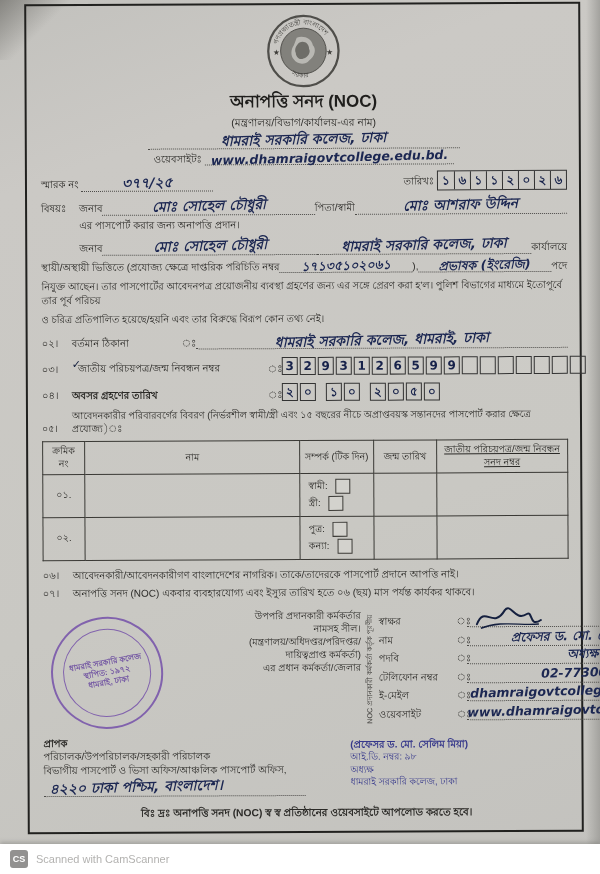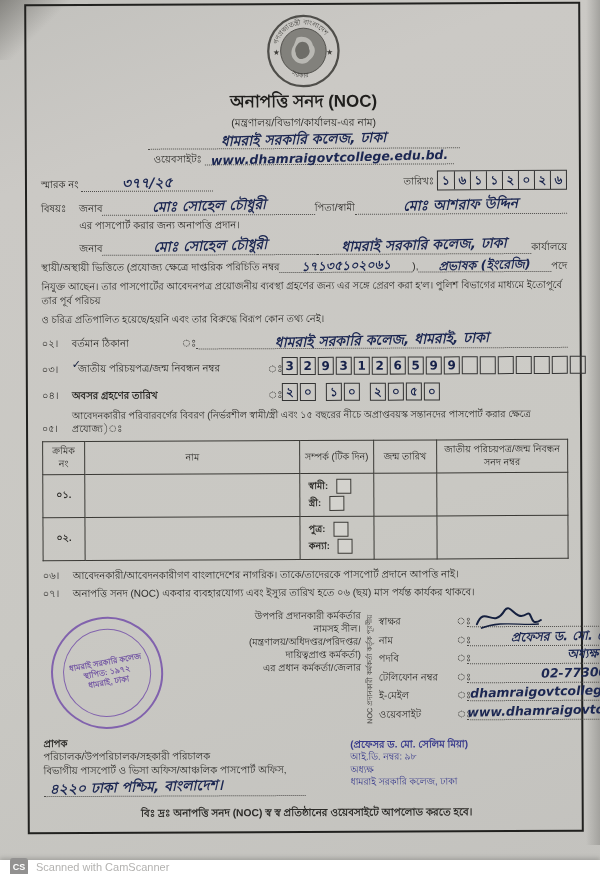--- a/index.html
+++ b/index.html
@@ -30,21 +30,21 @@
   .grp .dbox{margin-right:2px;}
   
   .ln{margin-top:7px;display:flex;align-items:flex-end;flex-wrap:nowrap;white-space:nowrap;}
   .ln .lbl{white-space:nowrap;}
   .fill{flex:1;}
   .para{margin-top:6px;font-size:9.8px;}
   .item{display:flex;margin-top:8px;align-items:flex-end;}
   .item .no{width:30px;flex:none;}
   
   table.fam{width:100%;border-collapse:collapse;margin-top:5px;font-size:9.5px;}
-  table.fam th,table.fam td{border:1.2px solid #3a3935;padding:3px 4px;text-align:center;vertical-align:middle;font-weight:bold;}
+  table.fam th,table.fam td{border:1.2px solid #3a3935;padding:3px 4px;text-align:center;vertical-align:middle;}
   table.fam th{font-weight:normal;}
   .cbox{width:13px;height:13px;border:1.1px solid #3a3935;display:inline-block;vertical-align:middle;margin-left:8px;background:#d3d2cd;}
   .relrow{display:flex;align-items:center;justify-content:flex-start;margin:2px 0;padding-left:4px;}
   
   .officer{position:relative;display:flex;margin-top:10px;min-height:118px;}
   .stamp{position:absolute;left:8px;top:6px;width:108px;height:108px;border:2px solid #7a58ab;border-radius:50%;transform:rotate(-10deg);display:flex;align-items:center;justify-content:center;color:#6c4da0;opacity:.9;}
   .stamp-inner{width:86px;height:86px;border:1.6px solid #7a58ab;border-radius:50%;display:flex;flex-direction:column;align-items:center;justify-content:center;text-align:center;font-size:8px;font-weight:bold;line-height:1.25;}
   .officer-labels{margin-left:150px;width:168px;text-align:right;font-size:9.6px;flex:none;}
   .vnote{writing-mode:vertical-rl;transform:rotate(180deg);font-size:7.2px;margin:0 4px;color:#3b3a37;white-space:nowrap;text-align:center;flex:none;}
   .ofields{flex:1;font-size:9.8px;}
@@ -55,21 +55,21 @@
   .sig-scribble{position:absolute;left:4px;top:-26px;}
   
   .bottom-cols{display:flex;margin-top:8px;}
   .recipient{flex:1.4;}
   .recipient .t{font-weight:bold;}
   .signer{flex:1;text-align:left;color:#37398b;font-size:9.3px;padding-top:2px;}
   .signer .nm{font-weight:bold;font-size:10px;}
   .note{margin-top:10px;text-align:center;font-weight:bold;font-size:10.3px;}
   .tick{color:#15203f;font-weight:bold;position:relative;top:-4px;margin-right:-3px;font-size:11px;}
   
-  .scanbar{position:absolute;left:0;bottom:0;width:600px;height:14px;background:#ffffff;display:flex;align-items:center;padding-left:10px;box-sizing:border-box;box-shadow:0 -2px 4px rgba(120,119,115,.45);}
+  .scanbar{position:absolute;left:0;bottom:0;width:600px;height:30px;background:#ffffff;display:flex;align-items:center;padding-left:10px;box-sizing:border-box;box-shadow:0 -2px 4px rgba(120,119,115,.45);}
   .cs-logo{width:18px;height:18px;background:#929190;border-radius:3px;color:#fff;font-size:9px;font-weight:bold;display:flex;align-items:center;justify-content:center;margin-right:8px;}
   .cs-text{color:#b3b2b0;font-size:11px;}
 </style>
 </head>
 <body>
 
 <div class="page">
   <div class="corner-shadow"></div>
   <div class="edge-shadow"></div>
 
@@ -205,21 +205,21 @@
       <span class="no">০৫।</span>
       <span>আবেদনকারীর পরিবারবর্গের বিবরণ (নির্ভরশীল স্বামী/স্ত্রী এবং ১৫ বছরের নীচে অপ্রাপ্তবয়স্ক সন্তানদের পাসপোর্ট করার ক্ষেত্রে প্রযোজ্য)ঃ</span>
     </div>
     <table class="fam">
       <tbody>
           <tr>
         <th style="width:8%;">ক্রমিক নং</th>
         <th style="width:41%;">নাম</th>
         <th style="width:14%;">সম্পর্ক (টিক দিন)</th>
         <th style="width:12%;">জন্ম তারিখ</th>
-        <th style="width:25%;">জাতীয় পরিচয়পত্র/জন্ম নিবন্ধন সনদ নম্বর</th>
+        <th style="width:25%;text-decoration:underline;">জাতীয় পরিচয়পত্র/জন্ম নিবন্ধন সনদ নম্বর</th>
       </tr>
       <tr>
         <td>০১.</td>
         <td></td>
         <td>
           <div class="relrow">
                 <span>স্বামী:</span>
                 <span class="cbox"></span>
               </div>
           <div class="relrow">

